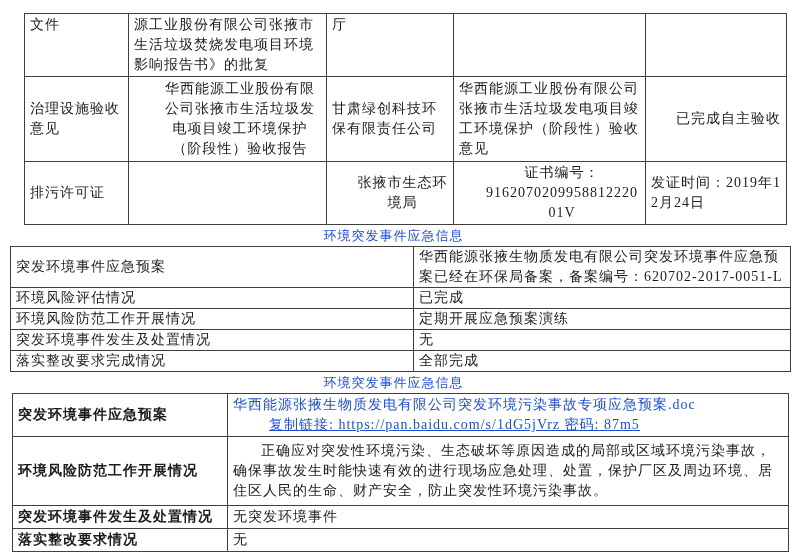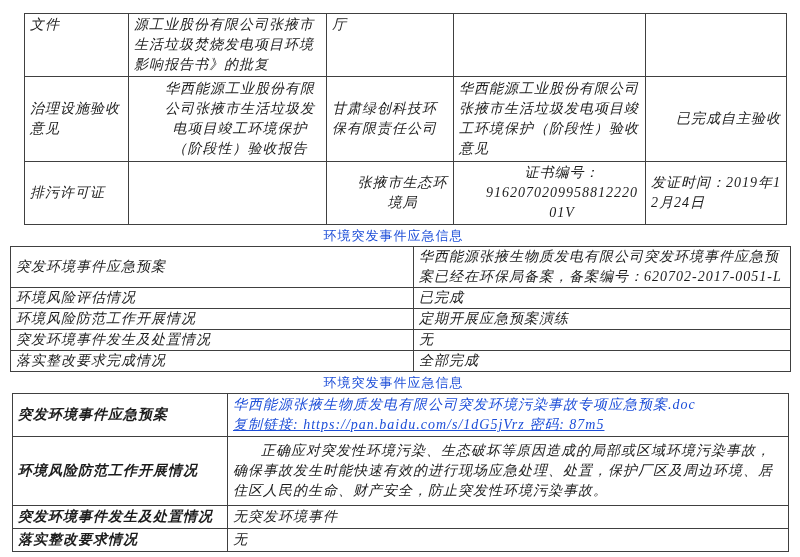--- a/index.html
+++ b/index.html
@@ -6,21 +6,21 @@
   body {
     width:800px; height:557px; background:#ffffff;
     font-family:"Liberation Serif","DejaVu Serif",serif;
     color:#1c1c1c; letter-spacing:1px;
   }
   table { border-collapse:collapse; table-layout:fixed; }
   td {
     border:1px solid #404040;
     font-size:14px; line-height:20px;
     padding:1px 5px; vertical-align:middle;
-    word-break:break-all; overflow:hidden;font-style:italic;
+    word-break:break-all; overflow:hidden;
   }
   
   .approval-table { margin:13px 0 0 24px; width:762px; }
   .approval-table .r1 td { vertical-align:top; height:60px; }
   .approval-table .r2 td { height:82px; }
   .approval-table .r3 td { height:38px; }
   
   .section-title {
     text-align:center; font-size:13px; line-height:15px;
     margin:3px 13px 3px 0; color:#1d4ed8;
@@ -32,21 +32,21 @@
   .em1-table .short td { height:20px; }
   
   .em2-table { margin:0 0 0 12px; width:776px; }
   .em2-table td.lbl { font-weight:bold; }
   .em2-table .r1 td { height:38px; }
   .em2-table .r2 td { height:66px; }
   .em2-table .r3 td { height:20px; }
   .em2-table .r4 td { height:18px; }
   .center { text-align:center;padding-left:30px; }
   .attachment { color:#1d4ed8; }
-  .share-link { text-decoration:underline; }
+  .share-link { text-decoration:underline;margin-left:36px; }
   .indent-para { text-indent:2em; }
 </style>
 </head>
 <body>
 
 <table class="approval-table">
   <colgroup>
     <col style="width:104px">
       <col style="width:198px">
       <col style="width:127px">

